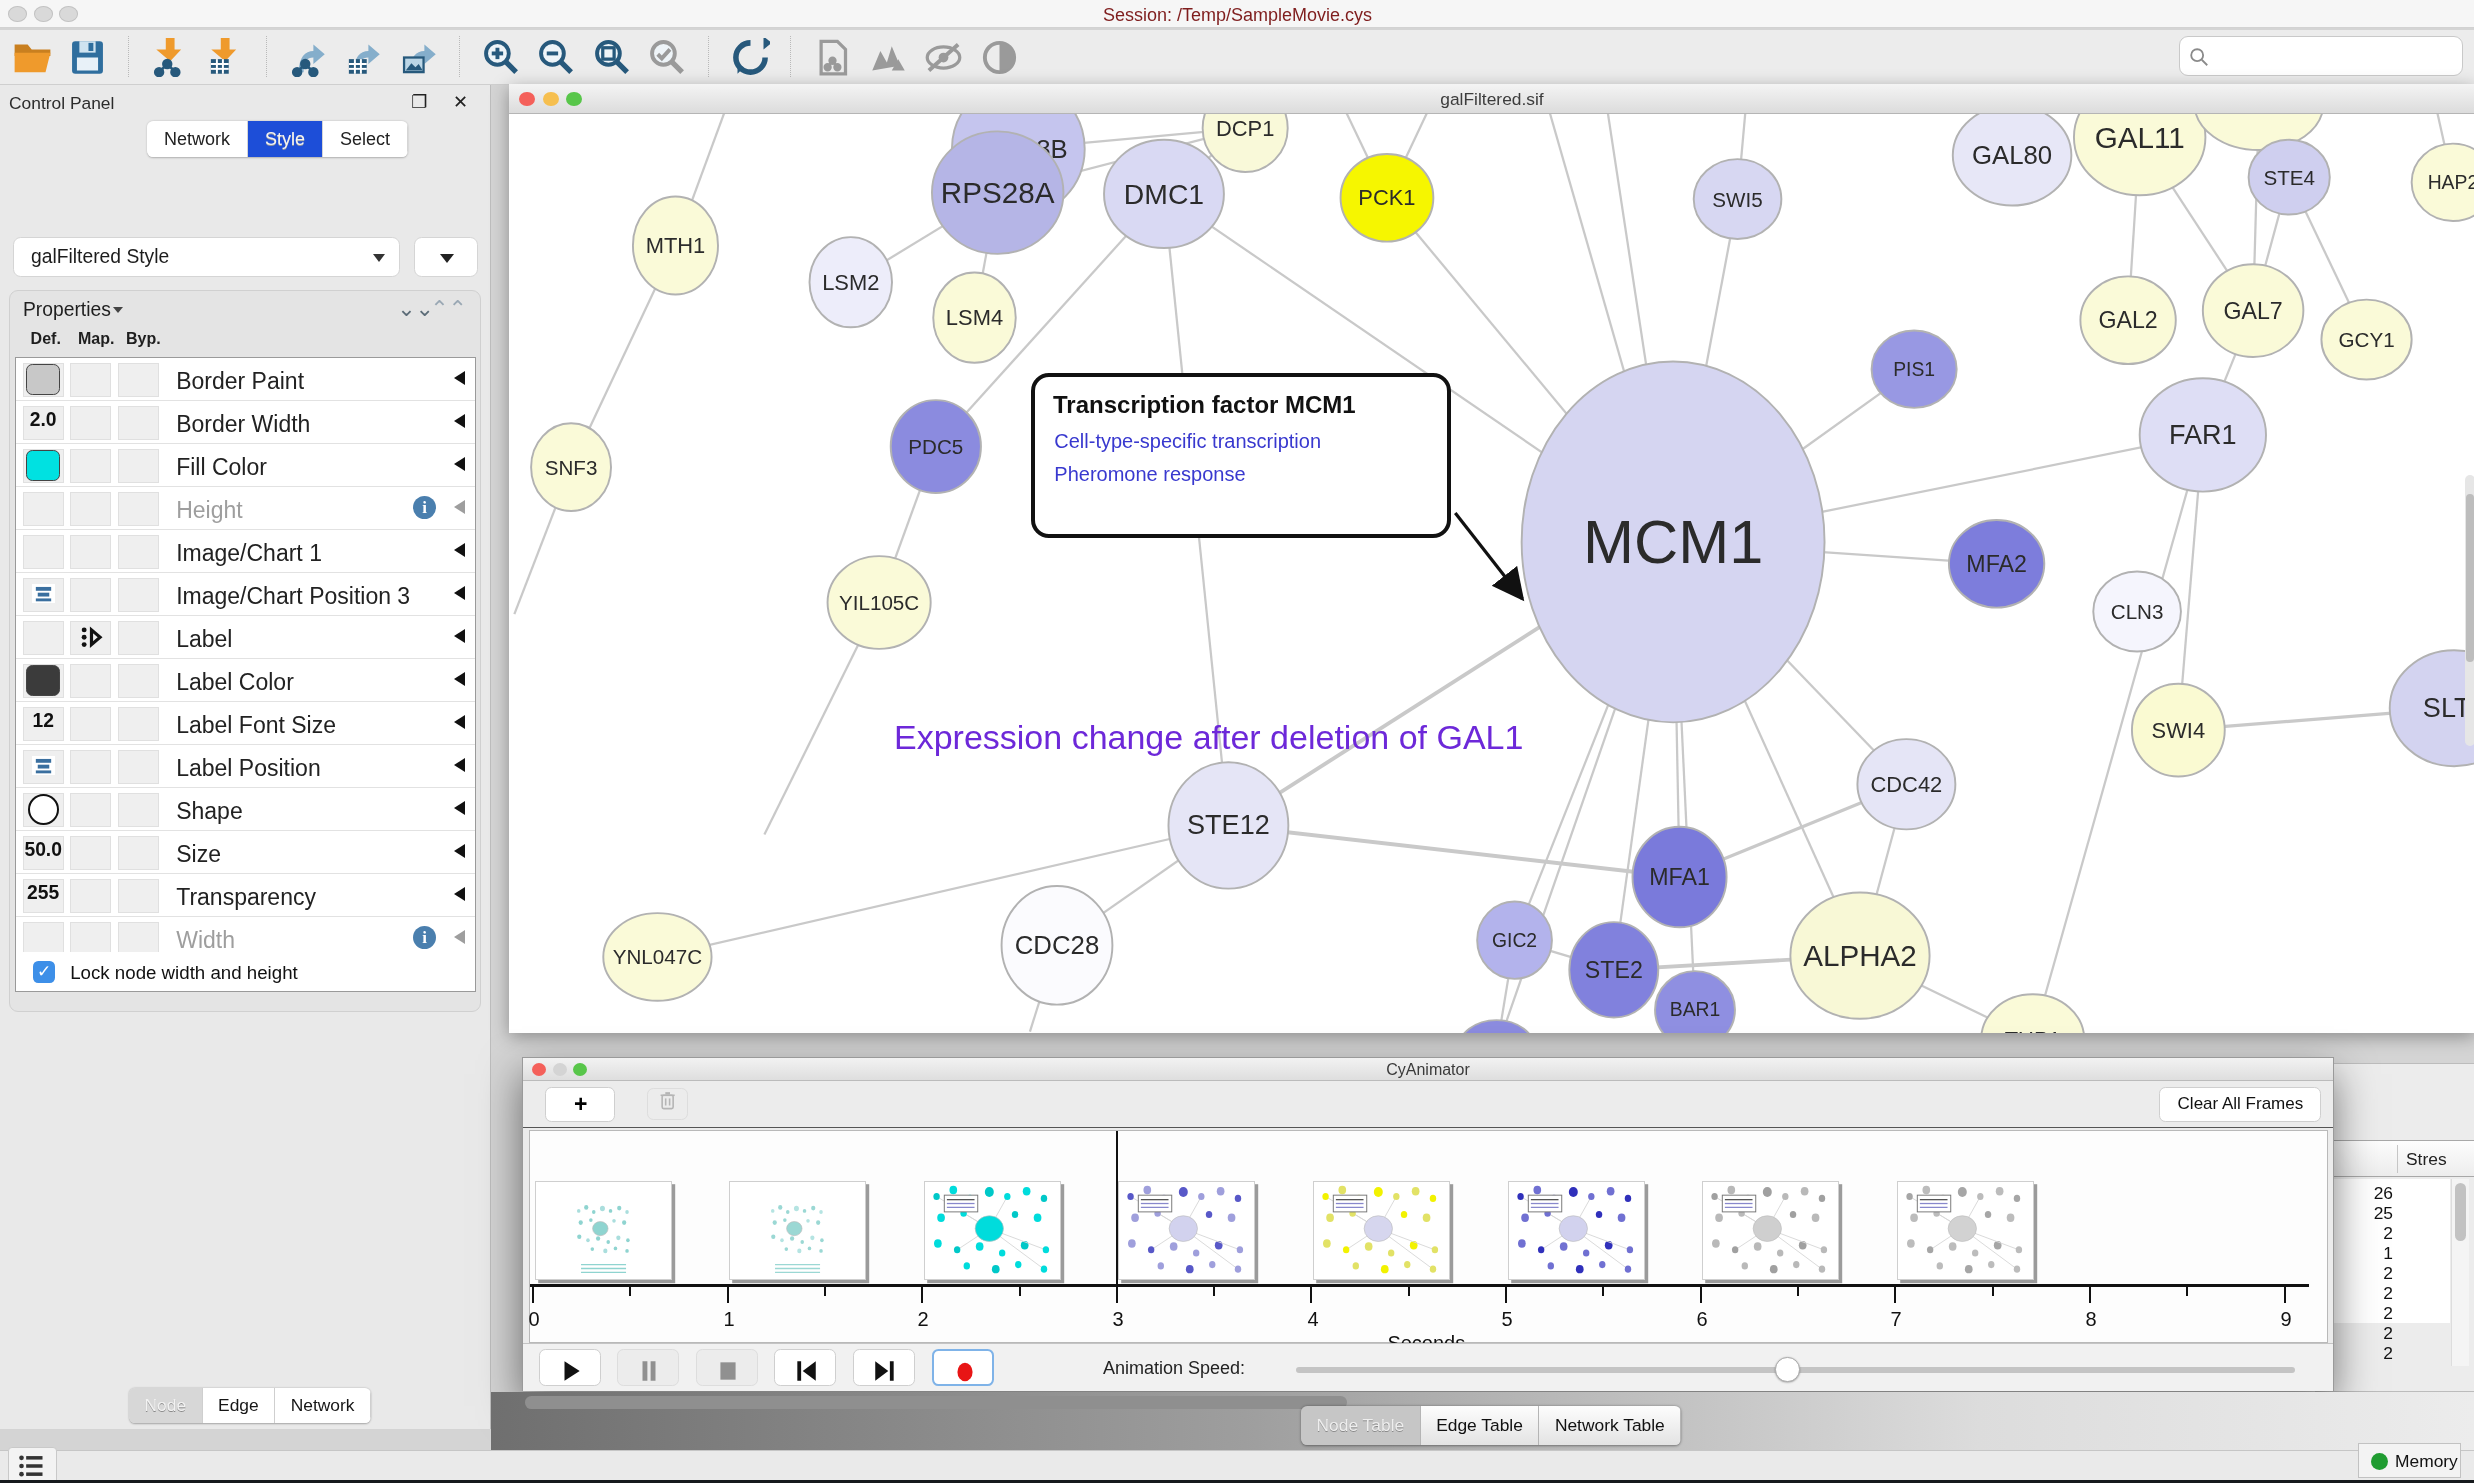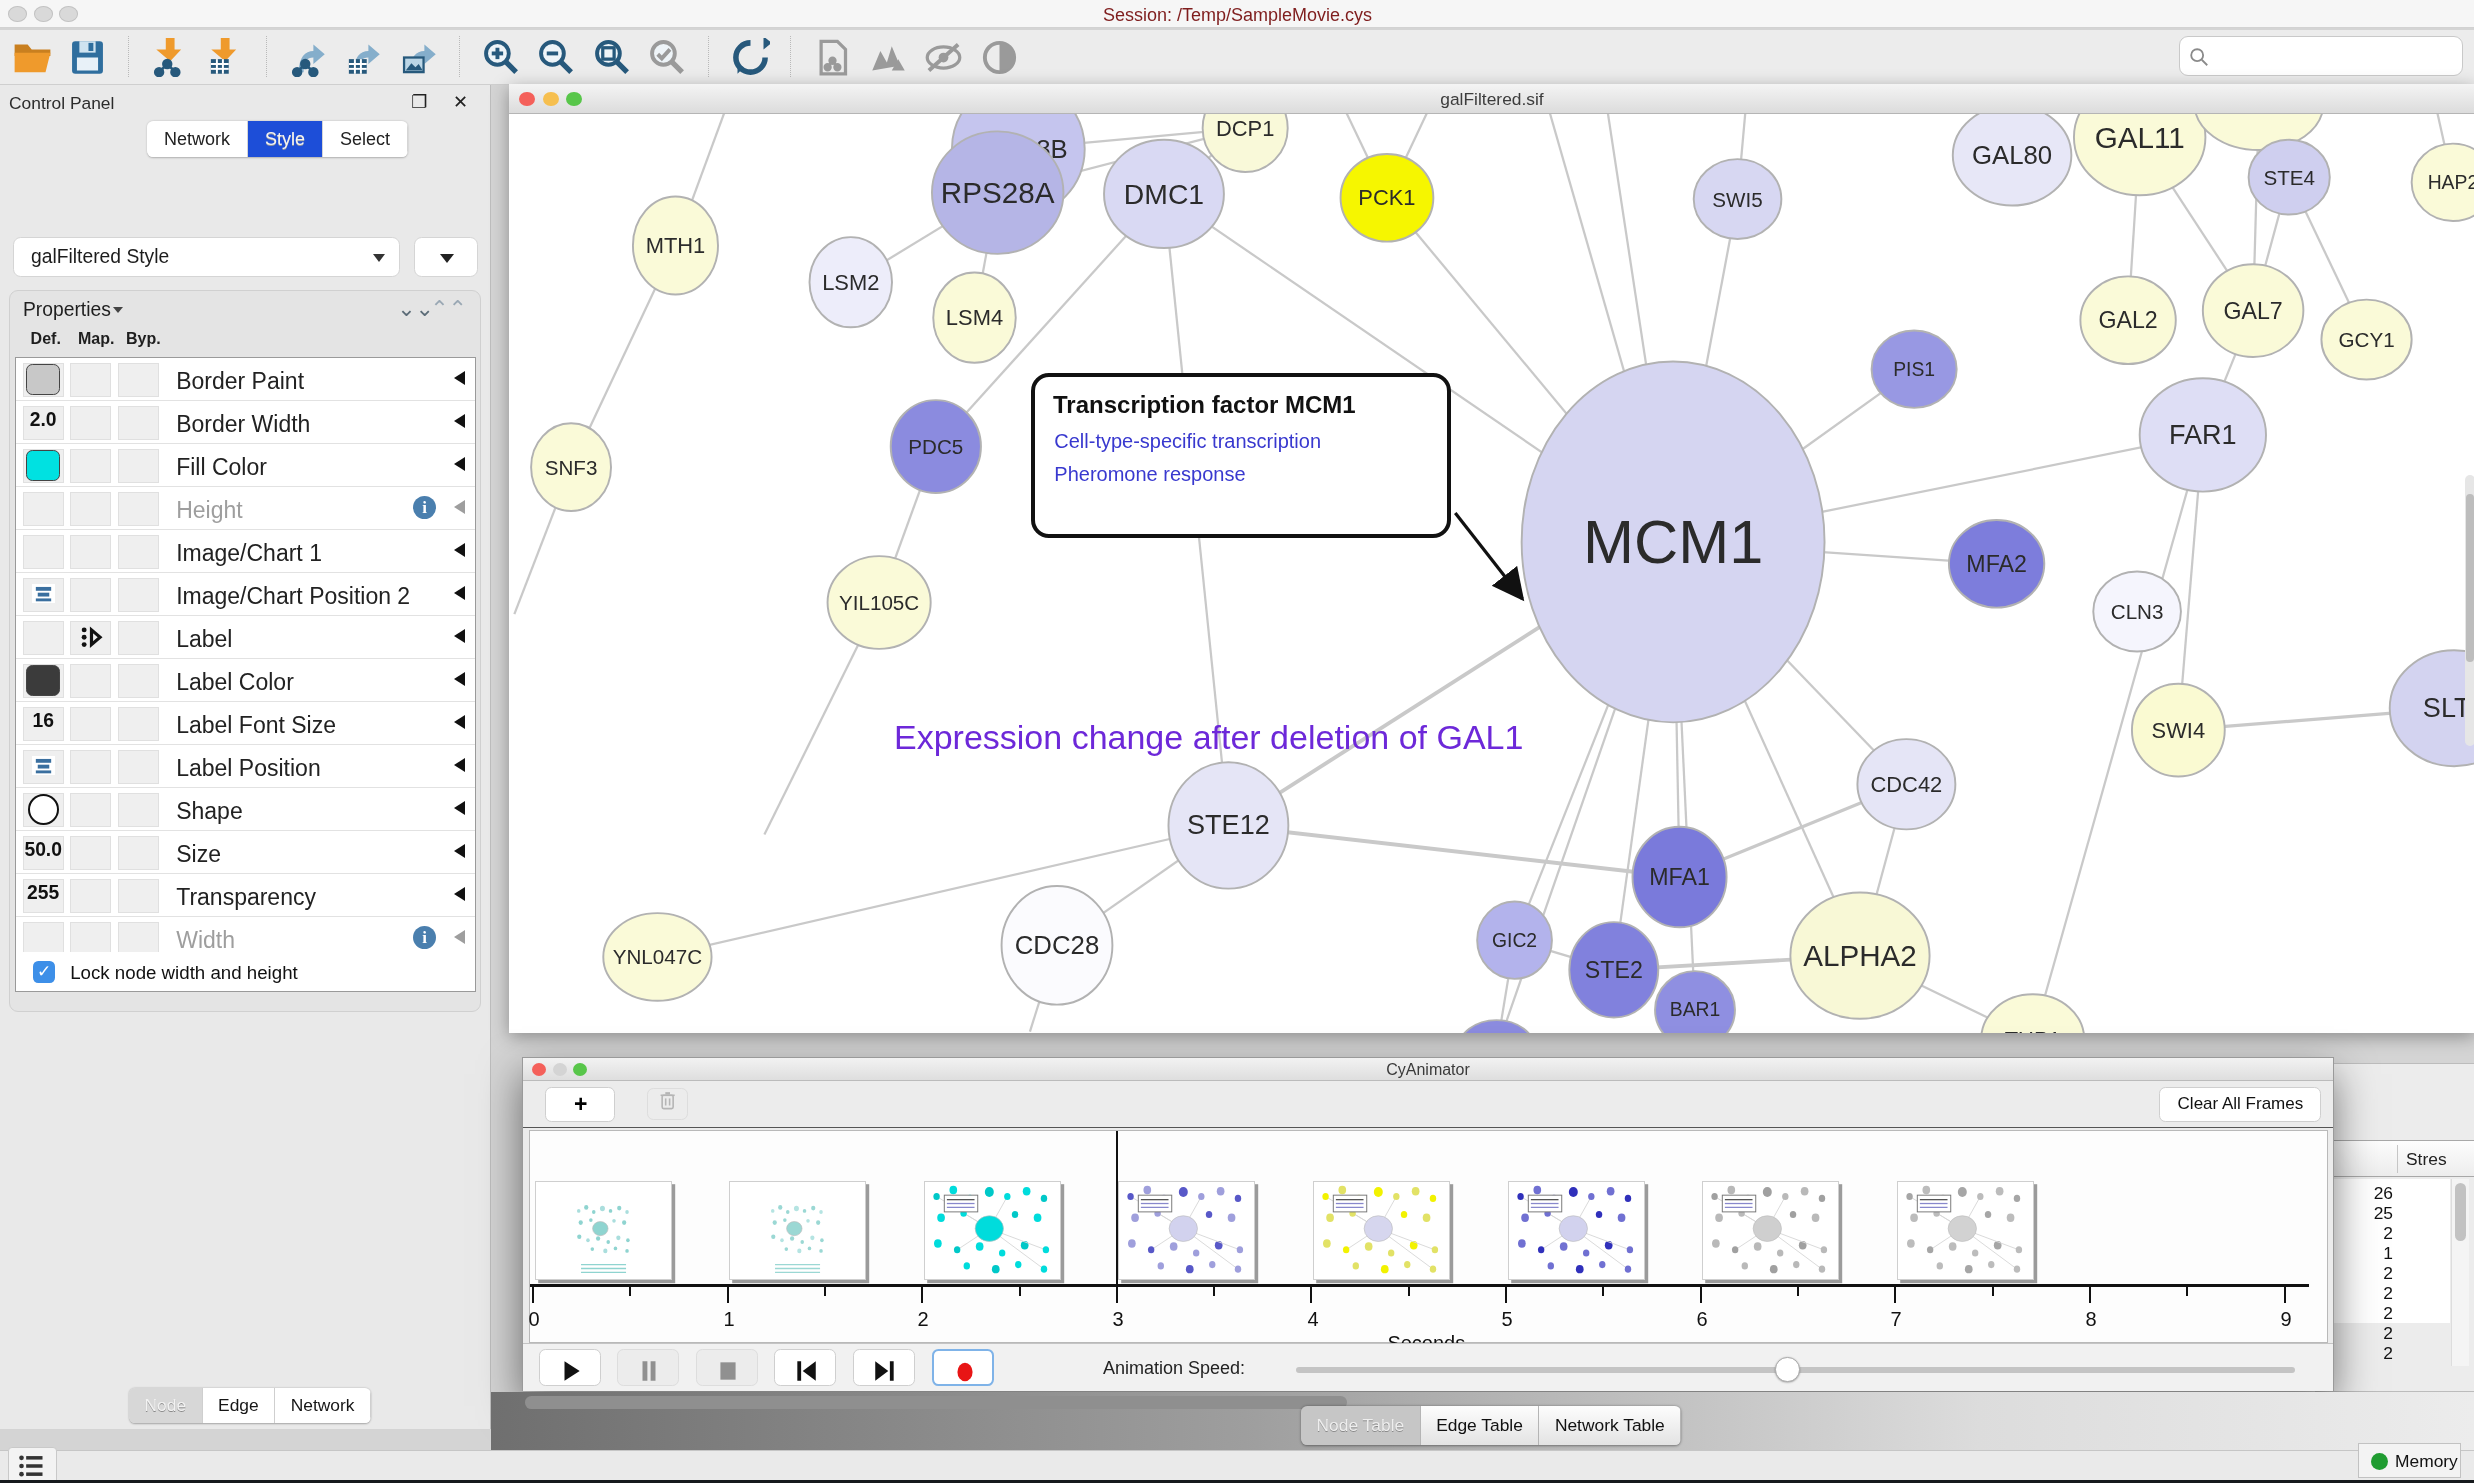--- a/index.html
+++ b/index.html
@@ -329,21 +329,21 @@
           <div class="cellbox c-def"></div>
           <div class="cellbox c-map"></div>
           <div class="cellbox c-byp"></div>
           <div style="position: absolute; left: 15.5px; top: 11px; width: 23px; height: 19.3px; background: rgb(255, 255, 255);"><svg width="23" height="19.3" viewBox="0 0 24 20">
               <g fill="#3a6f9f">
                 <rect x="4" y="3" width="16" height="4"></rect>
                 <rect x="6" y="9" width="12" height="4"></rect>
                 <rect x="4" y="15" width="16" height="3"></rect>
               </g>
             </svg></div>
-          <div class="prop-label">Image/Chart Position 2</div>
+          <div class="prop-label">Image/Chart Position 3</div>
           <div class="prop-arrow"></div>
         </div>
         <div class="prop-row">
           <div class="cellbox c-def"></div>
           <div class="cellbox c-map"></div>
           <div class="cellbox c-byp"></div>
           <div style="position: absolute; left: 62px; top: 9px; width: 27px; height: 24.5px;"><svg width="27" height="24.5" viewBox="0 0 22 20">
               <g fill="#111">
                 <circle cx="5" cy="4" r="2"></circle>
                 <circle cx="5" cy="10" r="2"></circle>
@@ -359,21 +359,21 @@
           <div class="cellbox c-map"></div>
           <div class="cellbox c-byp"></div>
           <div class="swatch" style="background: rgb(59, 59, 59);"></div>
           <div class="prop-label">Label Color</div>
           <div class="prop-arrow"></div>
         </div>
         <div class="prop-row">
           <div class="cellbox c-def"></div>
           <div class="cellbox c-map"></div>
           <div class="cellbox c-byp"></div>
-          <div class="defval">16</div>
+          <div class="defval">12</div>
           <div class="prop-label">Label Font Size</div>
           <div class="prop-arrow"></div>
         </div>
         <div class="prop-row">
           <div class="cellbox c-def"></div>
           <div class="cellbox c-map"></div>
           <div class="cellbox c-byp"></div>
           <div style="position: absolute; left: 15.5px; top: 11px; width: 23px; height: 19.3px; background: rgb(255, 255, 255);"><svg width="23" height="19.3" viewBox="0 0 24 20">
               <g fill="#3a6f9f">
                 <rect x="4" y="3" width="16" height="4"></rect>

